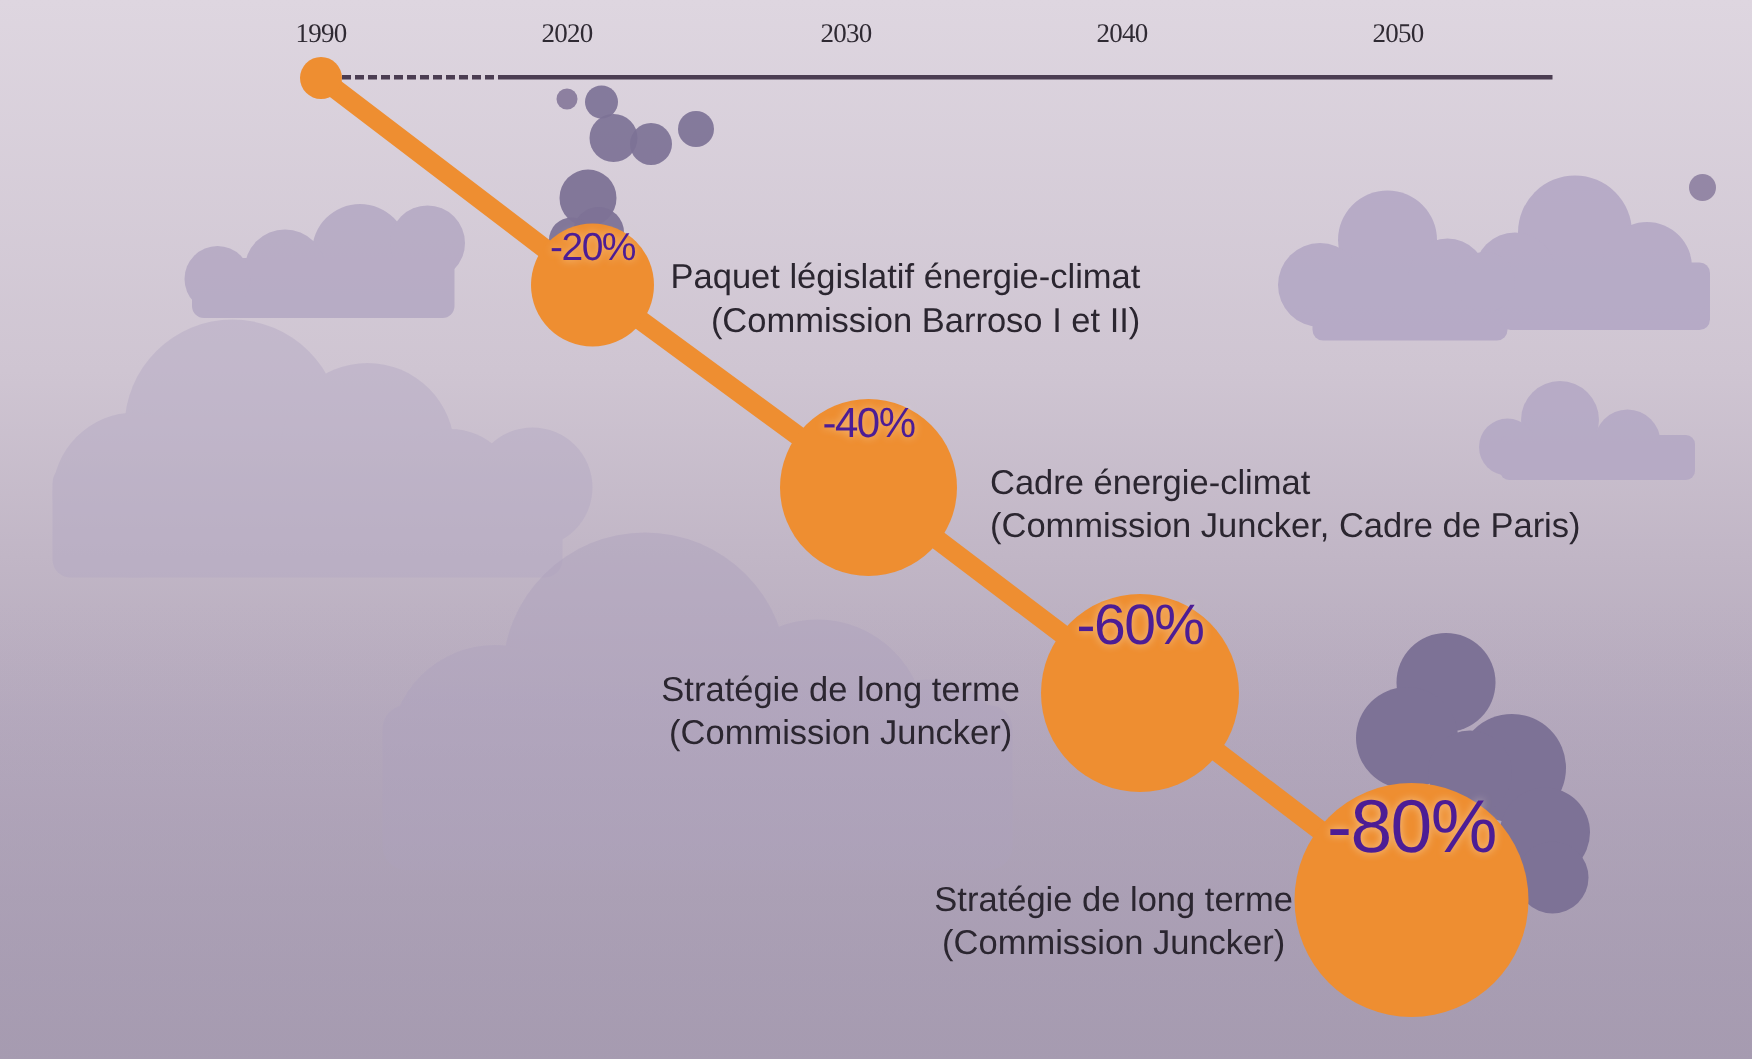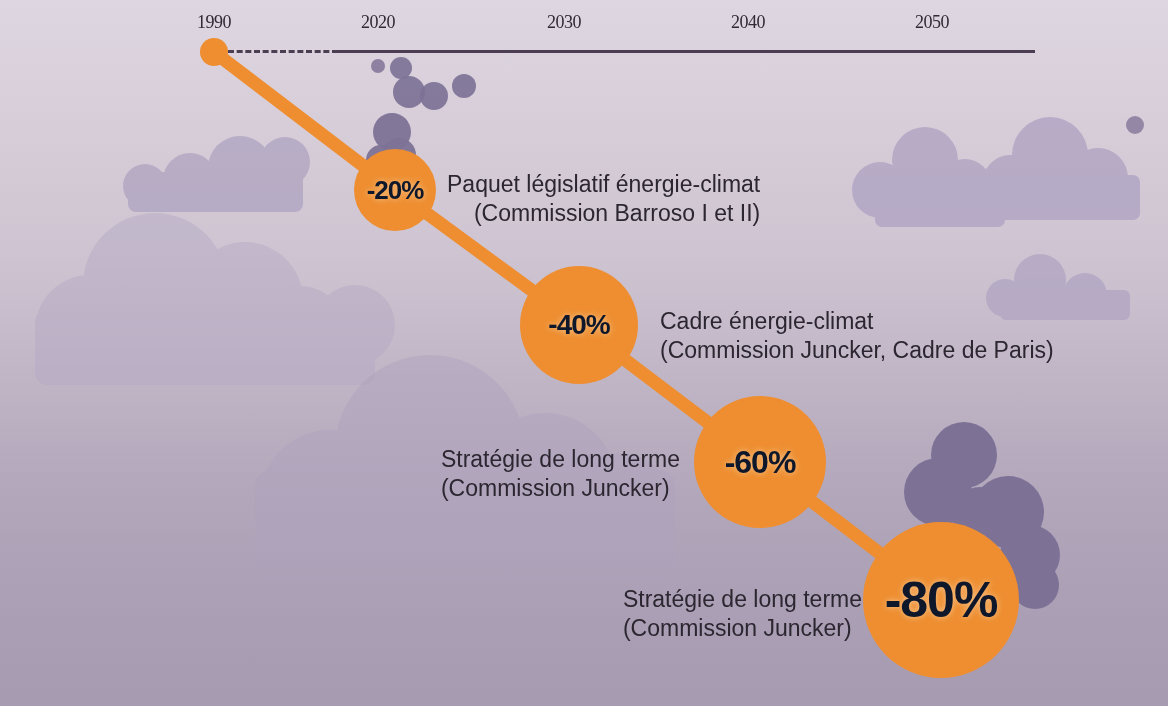--- a/index.html
+++ b/index.html
@@ -45,42 +45,42 @@
     background: #8d80a0;
     transform: translate(-50%, 0);
   }
 
   
   .bubble {
     position: absolute;
     border-radius: 50%;
     background: #ee8e31;
     display: flex;
-    align-items: center;
+    align-items: flex-start;
     justify-content: center;
     transform: translate(-50%, -50%);
-    color: #0f172a;
-    font-weight: bold;
+    color: #4c1d95;
+    font-weight: normal;
     font-family: "Liberation Sans", sans-serif;
     letter-spacing: -1px;
     text-shadow: 0 0 6px rgba(255,245,220,0.55);
   }
   .caption {
     position: absolute;
     color: #2b2630;
     font-size: 23px;
     line-height: 1.24;
     white-space: nowrap;
     font-family: "Liberation Sans", sans-serif;
   }
   .caption.right { text-align: left; }
   .caption.left  { text-align: right; transform: translateX(-100%); }
   .caption .l2 { display: block; }
   .caption.right .l2 { text-align: right; }
-  .caption.left  .l2 { text-align: left; }
+  .caption.left  .l2 { text-align: center; }
 </style>
 </head>
 <body>
 
 <div id="infographic">
 
   <svg id="sky-svg" viewBox="0 0 1168 706">
     <defs>
       <linearGradient id="bgGrad" x1="0" y1="0" x2="0" y2="1">
         <stop offset="0%" stop-color="#ded6e0"></stop>
@@ -195,21 +195,21 @@
   </div>
 
   <div class="bubble" style="left:579px; top:325px; width:118px; height:118px; font-size:28px;">
     <span>-40%</span>
   </div>
   <div class="caption right" style="left:642px; top:307px;margin-left:18px;">
     <span>Cadre énergie-climat</span>
     <span class="l2">(Commission Juncker, Cadre de Paris)</span>
   </div>
 
-  <div class="bubble" style="left:760px; top:462px; width:132px; height:132px; font-size:32px;">
+  <div class="bubble" style="left:760px; top:462px; width:132px; height:132px; font-size:38px;">
     <span>-60%</span>
   </div>
   <div class="caption left" style="left:680px; top:445px;">
     <span>Stratégie de long terme</span>
     <span class="l2">(Commission Juncker)</span>
   </div>
 
   <div class="bubble" style="left:941px; top:600px; width:156px; height:156px; font-size:50px;">
     <span>-80%</span>
   </div>

